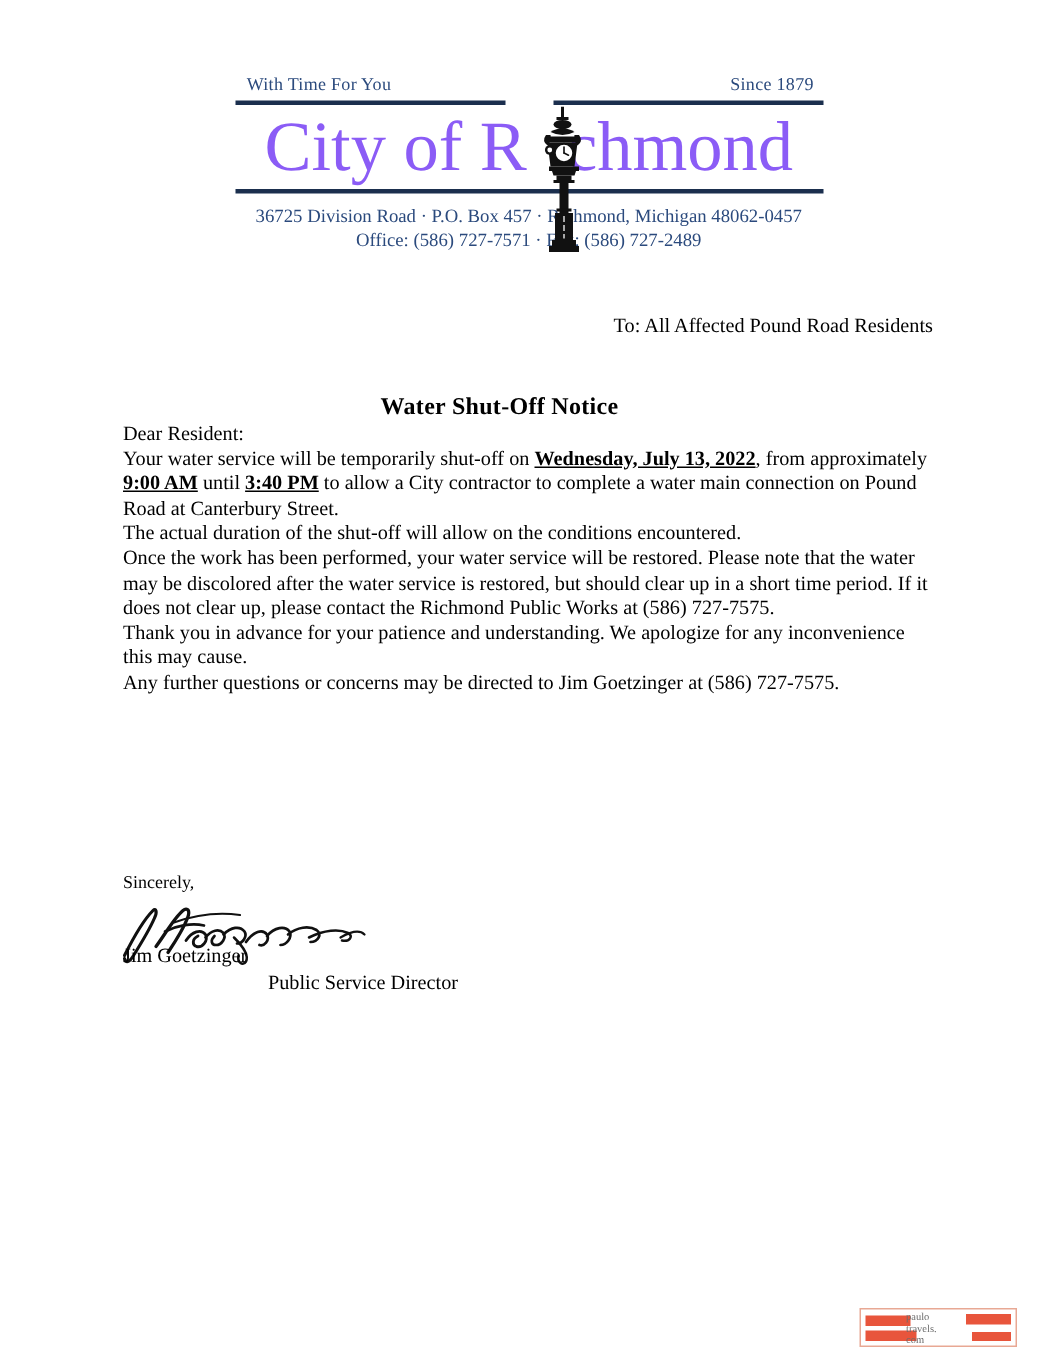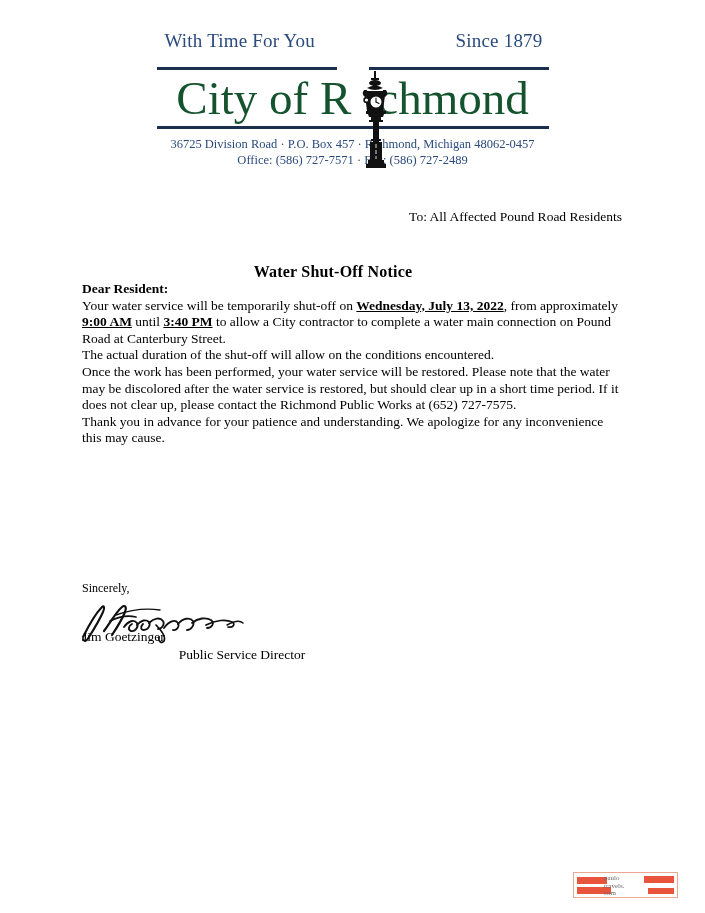--- a/index.html
+++ b/index.html
@@ -42,25 +42,25 @@
   .tagline-row {
     position: relative;
     height: 30px;
     display: flex;
     align-items: flex-end;
     justify-content: space-between;
   }
   .tagline-left,
   .tagline-right {
     font-family: "Liberation Serif", "DejaVu Serif", serif;
-    font-size: 19px;
+    font-size: 12px;
     color: #2b4a7d;
     letter-spacing: 0.2px;
     line-height: 1;
-    padding-bottom: 16px;
+    padding-bottom: 4px;
   }
   .tagline-left { padding-left: 8px; }
   .tagline-right { padding-right: 6px; }
 
   .rule-top {
     position: relative;
     height: 4px;
     margin-top: 1px;
   }
   .rule-top .seg {
@@ -73,21 +73,21 @@
   .rule-top .seg.right { right: 0;  width: 180px; }
 
   .wordmark-row {
     position: relative;
     height: 50px;
     margin-top: 2px;
   }
   .wordmark {
     font-family: "Liberation Serif", "DejaVu Serif", serif;
     font-size: 47px;
-    color: #14532d;
+    color: #8b5cf6;
     line-height: 50px;
     letter-spacing: 0px;
     white-space: nowrap;
     text-align: center;
   }
   .wm-gap {
     display: inline-block;
     width: 26px;
   }
 
@@ -141,21 +141,21 @@
     letter-spacing: 0.2px;
   }
 
   p.para {
     font-size: 13.5px;
     line-height: 16.6px;
     margin: 0;
     text-align: left;
   }
 
-  .salutation { margin-top: 29px; font-weight: bold; }
+  .salutation { margin-top: 29px; }
   .p1 { margin-top: 18px; }
   .p2 { margin-top: 18px; }
   .p3 { margin-top: 17px; }
   .p4 { margin-top: 18px; }
   .p5 { margin-top: 18px; }
 
   .em {
     font-weight: bold;
     text-decoration: underline;
   }
@@ -315,24 +315,25 @@
     <p class="to-line">To: All Affected Pound Road Residents</p>
 
     <h1 class="doc-title">Water Shut-Off Notice</h1>
 
     <p class="para salutation">Dear Resident:</p>
 
     <p class="para p1"><span>Your water service will be temporarily shut-off on </span><span class="em">Wednesday, July 13, 2022</span><span>, from approximately </span><span class="em">9:00 AM</span><span> until </span><span class="em">3:40 PM</span><span> to allow a City contractor to complete a water main connection on Pound Road at Canterbury Street.</span></p>
 
     <p class="para p2">The actual duration of the shut-off will allow on the conditions encountered.</p>
 
-    <p class="para p3">Once the work has been performed, your water service will be restored. Please note that the water may be discolored after the water service is restored, but should clear up in a short time period. If it does not clear up, please contact the Richmond Public Works at (652) 727-7575.</p>
+    <p class="para p3">Once the work has been performed, your water service will be restored. Please note that the water may be discolored after the water service is restored, but should clear up in a short time period. If it does not clear up, please contact the Richmond Public Works at (586) 727-7575.</p>
 
     <p class="para p4">Thank you in advance for your patience and understanding. We apologize for any inconvenience this may cause.</p>
 
+    <p class="para p5">Any further questions or concerns may be directed to Jim Goetzinger at (586) 727-7575.</p>
 
   </div>
 
   <div class="sig-block">
     <div class="sincerely">Sincerely,</div>
 
     <div class="sig-wrap">
       <svg class="sig-svg" width="240" height="44" viewBox="0 0 240 44">
         <g fill="none" stroke="#111111" stroke-linecap="round" stroke-linejoin="round">
 

